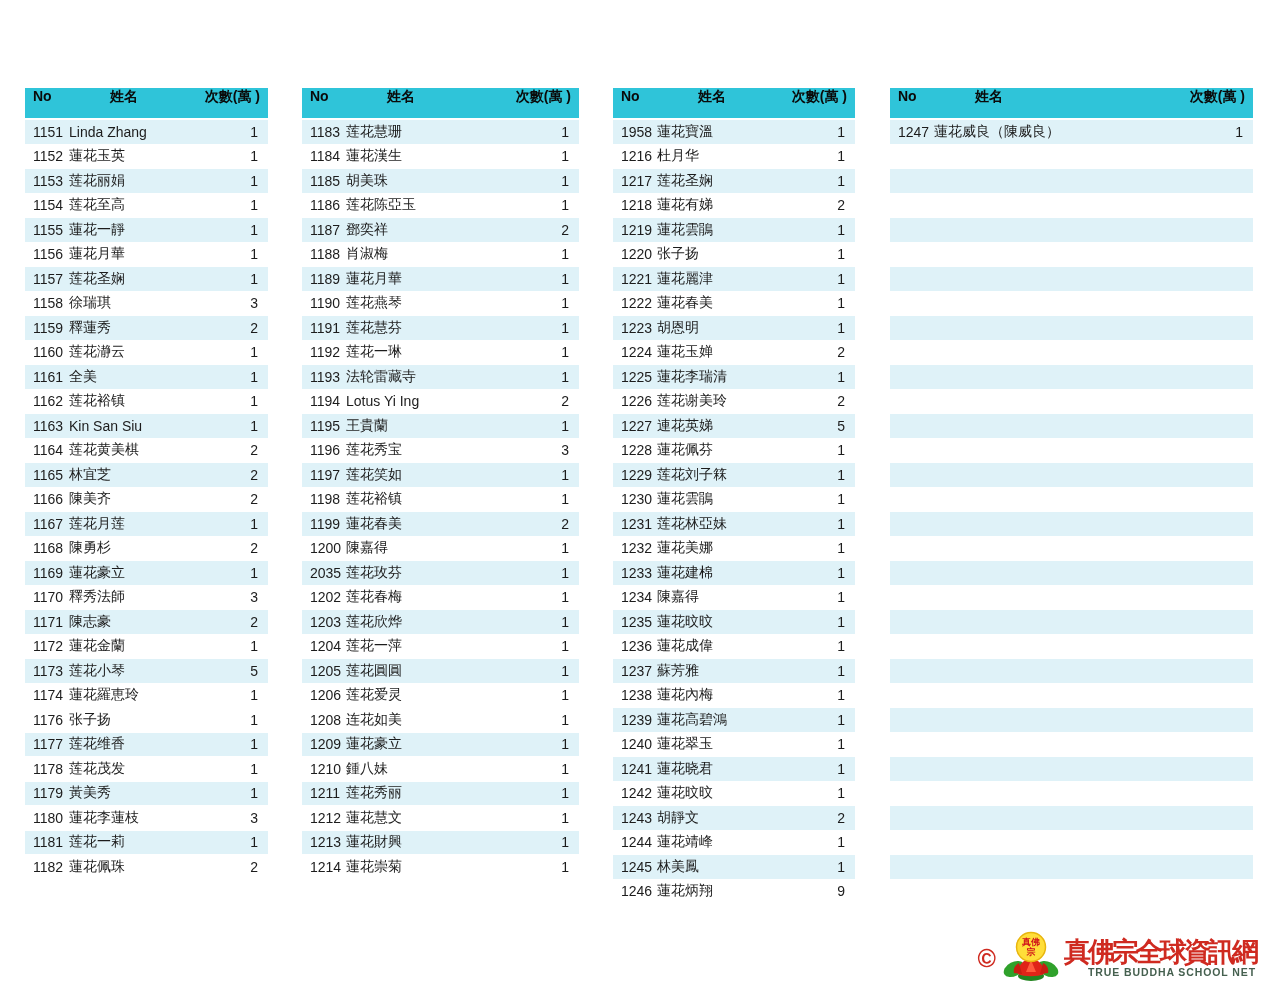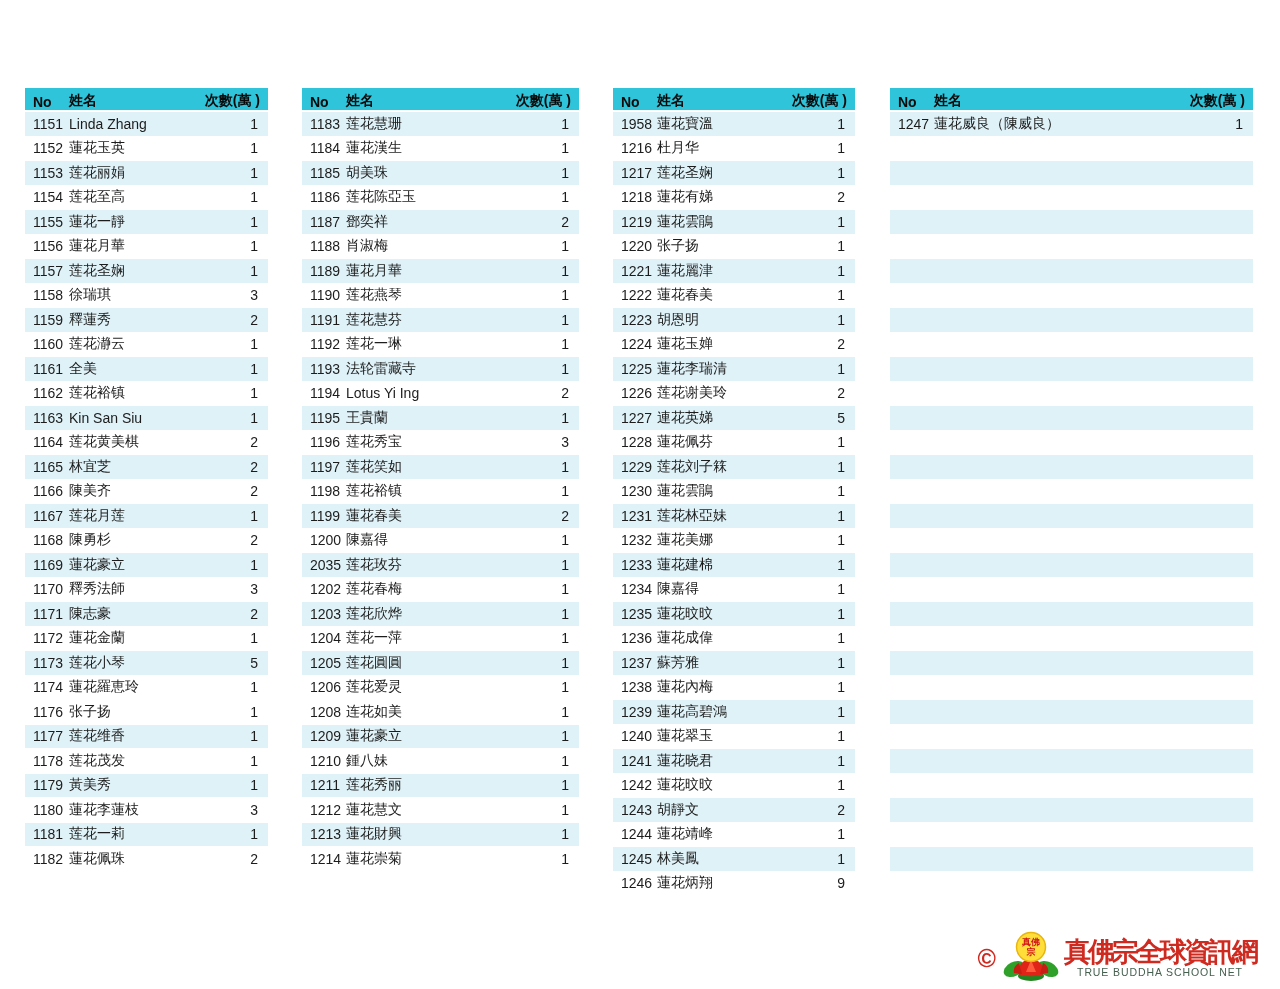--- a/index.html
+++ b/index.html
@@ -7,24 +7,25 @@
     width:1280px;height:989px;position:relative;overflow:hidden;
     background:#ffffff;
     font-family:"Liberation Sans","DejaVu Sans",sans-serif;
   }
   .wtable{position:absolute;top:88px;}
   #t1{left:25px;width:243px;}
   #t2{left:302px;width:277px;}
   #t3{left:613px;width:242px;}
   #t4{left:890px;width:363px;}
   .thead{
-    display:flex;align-items:flex-end;height:24px;box-sizing:border-box;
+    display:flex;align-items:flex-start;height:32px;box-sizing:border-box;
     background:var(--header-bg,#2fc4d9);
     font-size:14px;font-weight:bold;color:#0a0a0a;
     border-bottom:2px solid #ffffff;
+    gap:41px;
   }
   .h-no{padding-left:8px;width:36px;flex:0 0 auto;}
   .h-name{flex:1 1 auto;}
   .h-count{flex:0 0 auto;text-align:right;padding-right:8px;}
   .trow{
     display:flex;align-items:center;height:24.5px;box-sizing:border-box;
     font-size:14px;color:#1c1c1c;
     border-bottom:1.5px solid #ffffff;
   }
   .trow.stripe{background:var(--stripe-bg,#dff2f8);}
@@ -32,30 +33,30 @@
   .c-name{flex:1 1 auto;white-space:nowrap;overflow:hidden;}
   .c-count{flex:0 0 auto;text-align:right;padding-right:10px;white-space:nowrap;}
   .footer-logo{
     position:absolute;right:24px;bottom:3px;
     display:flex;align-items:center;gap:4px;
   }
   .copy{
     color:var(--logo-red,#d0241c);font-size:25px;font-weight:bold;line-height:1;
     margin-right:2px;
   }
-  .logo-text{display:flex;flex-direction:column;align-items:center;line-height:1;}
+  .logo-text{display:flex;flex-direction:column;align-items:flex-end;line-height:1;}
   .zh-title{
     color:var(--logo-red,#c7352c);
     font-size:27px;font-weight:bold;letter-spacing:-3px;
     font-family:"Liberation Serif","DejaVu Serif",serif;
     white-space:nowrap;
   }
   .en-title{
     color:var(--logo-green,#45604f);
-    font-size:10.5px;font-weight:normal;letter-spacing:0.9px;
+    font-size:10.5px;font-weight:bold;letter-spacing:0.9px;
     margin-top:1px;white-space:nowrap;
   }
 </style>
 </head>
 <body>
 
 <div class="wtable" id="t1">
   <div class="thead">
     <span class="h-no">No</span>
     <span class="h-name">姓名</span>

